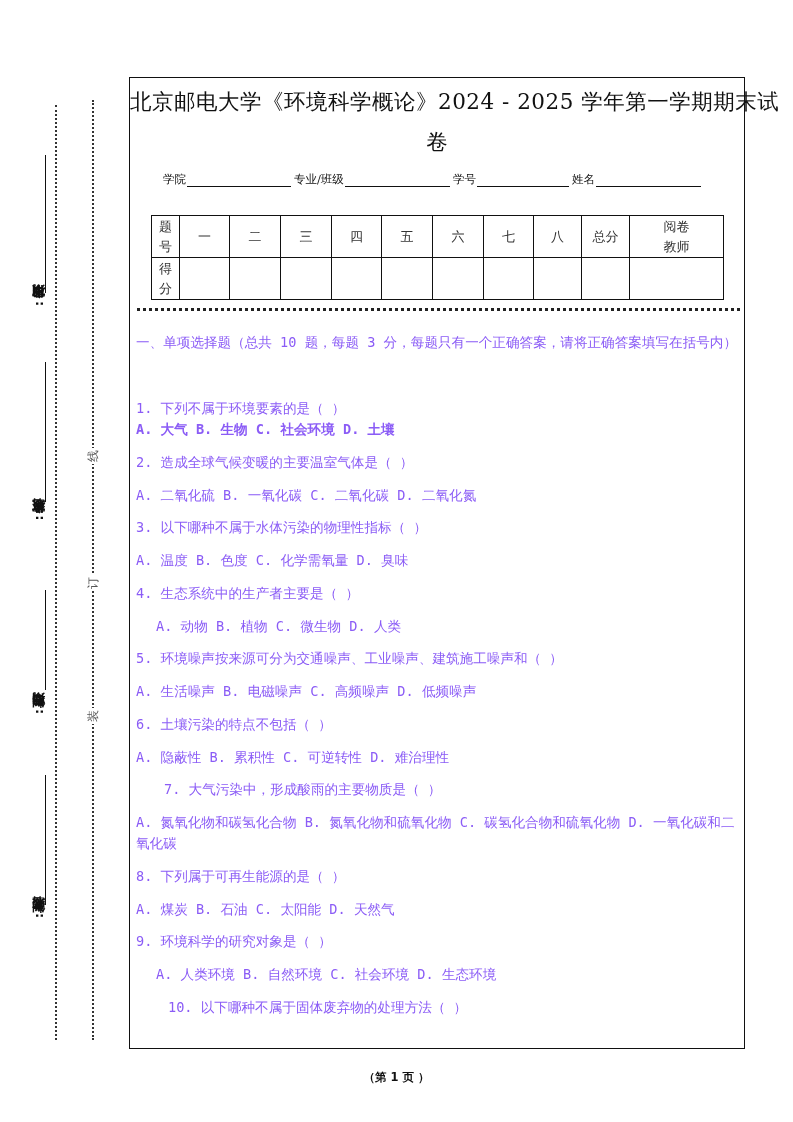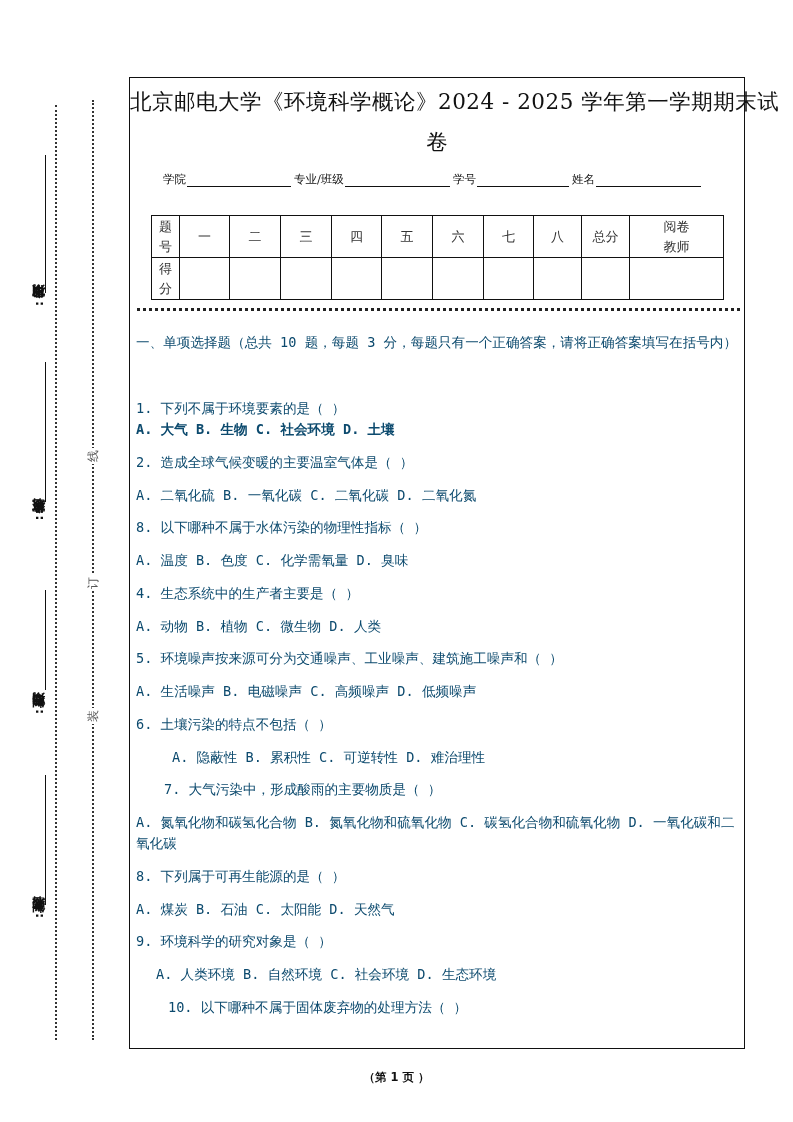--- a/index.html
+++ b/index.html
@@ -22,21 +22,21 @@
   .info-row .blank { display:inline-block; border-bottom:1.2px solid #111; height:13px; margin-right:3px; }
 
   table.score { position:absolute; left:151px; top:215px; border-collapse:collapse; font-family:"DejaVu Sans", sans-serif; font-size:13px; color:#333; }
   table.score td { border:1.2px solid #111; text-align:center; vertical-align:middle; padding:0; }
   table.score tr.r1 td { height:41px; }
   table.score tr.r2 td { height:41px; }
   .stack { display:block; line-height:20px; }
 
   .sep { position:absolute; left:137px; top:308px; width:603px; height:0; border-top:3px dotted #222; }
 
-  .q { position:absolute; left:136px; font-family:"DejaVu Sans Mono", "Liberation Mono", monospace; font-size:13.6px; line-height:21px; white-space:nowrap; color:#0c4a6e; }
+  .q { position:absolute; left:136px; font-family:"DejaVu Sans Mono", "Liberation Mono", monospace; font-size:13.6px; line-height:21px; white-space:nowrap; color:#8b5cf6; }
   .q.wrap { white-space:normal; width:602px; }
 
   .footer { position:absolute; left:0; width:793px; top:1070px; text-align:center; font-family:"DejaVu Sans", sans-serif; font-weight:bold; font-size:11.5px; }
 </style>
 </head>
 <body>
 
 <div>
   <div class="dot-line" style="left:55px; top:105px; height:935px;"></div>
   <div class="dot-line" style="left:92px; top:100px; height:940px;"></div>
@@ -115,31 +115,31 @@
 <div class="sep"></div>
 
 <div class="q wrap" style="top:332px;">一、单项选择题（总共 10 题，每题 3 分，每题只有一个正确答案，请将正确答案填写在括号内）</div>
 
 <div class="q" style="top:386px;margin-top:12px;">1. 下列不属于环境要素的是（  ）</div>
 <div class="q" style="top:419px;font-weight:bold;">A. 大气  B. 生物  C. 社会环境  D. 土壤</div>
 
 <div class="q" style="top:452px;">2. 造成全球气候变暖的主要温室气体是（  ）</div>
 <div class="q" style="top:485px;">A. 二氧化硫  B. 一氧化碳  C. 二氧化碳  D. 二氧化氮</div>
 
-<div class="q" style="top:517px;">8. 以下哪种不属于水体污染的物理性指标（  ）</div>
+<div class="q" style="top:517px;">3. 以下哪种不属于水体污染的物理性指标（  ）</div>
 <div class="q" style="top:550px;">A. 温度  B. 色度  C. 化学需氧量  D. 臭味</div>
 
 <div class="q" style="top:583px;">4. 生态系统中的生产者主要是（  ）</div>
-<div class="q" style="top:616px;">A. 动物  B. 植物  C. 微生物  D. 人类</div>
+<div class="q" style="top:616px;margin-left:20px;">A. 动物  B. 植物  C. 微生物  D. 人类</div>
 
 <div class="q" style="top:648px;">5. 环境噪声按来源可分为交通噪声、工业噪声、建筑施工噪声和（  ）</div>
 <div class="q" style="top:681px;">A. 生活噪声  B. 电磁噪声  C. 高频噪声  D. 低频噪声</div>
 
 <div class="q" style="top:714px;">6. 土壤污染的特点不包括（  ）</div>
-<div class="q" style="top:747px;margin-left:36px;">A. 隐蔽性  B. 累积性  C. 可逆转性  D. 难治理性</div>
+<div class="q" style="top:747px;">A. 隐蔽性  B. 累积性  C. 可逆转性  D. 难治理性</div>
 
 <div class="q" style="top:779px;margin-left:28px;">7. 大气污染中，形成酸雨的主要物质是（  ）</div>
 <div class="q wrap" style="top:812px;">A. 氮氧化物和碳氢化合物  B. 氮氧化物和硫氧化物  C. 碳氢化合物和硫氧化物  D. 一氧化碳和二氧化碳</div>
 
 <div class="q" style="top:866px;">8. 下列属于可再生能源的是（  ）</div>
 <div class="q" style="top:899px;">A. 煤炭  B. 石油  C. 太阳能  D. 天然气</div>
 
 <div class="q" style="top:931px;">9. 环境科学的研究对象是（  ）</div>
 <div class="q" style="top:964px;margin-left:20px;">A. 人类环境  B. 自然环境  C. 社会环境  D. 生态环境</div>
 

